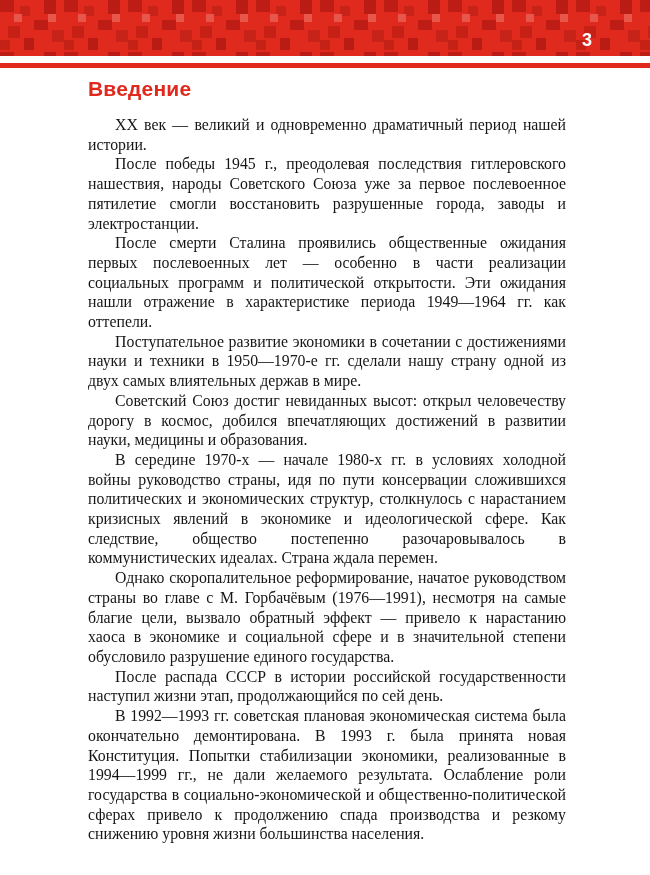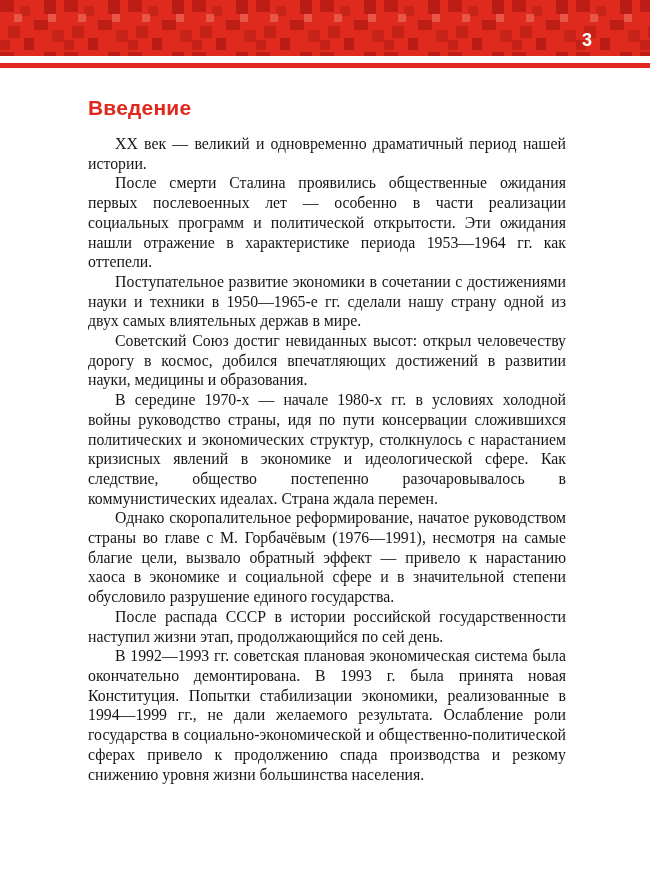--- a/index.html
+++ b/index.html
@@ -29,21 +29,21 @@
     line-height: 1;
   }
   .rule {
     position: absolute;
     top: 63px; left: 0;
     width: 650px; height: 5px;
     background: #e0281d;
   }
   .content {
     position: absolute;
-    top: 96px;
+    top: 77px;
     left: 88px;
     width: 478px;
   }
   .title {
     font-family: "Liberation Sans", sans-serif;
     color: #e0281d;
     font-size: 21px;
     font-weight: 700;
     letter-spacing: 0.2px;
     margin-bottom: 14px;
@@ -84,22 +84,23 @@
       <rect width="100%" height="100%" fill="url(#camo)"></rect>
     </svg>
     <span class="page-num">3</span>
   </header>
 
   <div class="rule"></div>
 
   <main class="content">
     <h1 class="title">Введение</h1>
     <p>XX век — великий и одновременно драматичный период нашей истории.</p>
-    <p>После смерти Сталина проявились общественные ожидания первых послевоенных лет — особенно в части реализации социальных программ и политической открытости. Эти ожидания нашли отражение в характеристике периода 1953—1964 гг. как оттепели.</p>
-    <p>Поступательное развитие экономики в сочетании с достижениями науки и техники в 1950—1965-е гг. сделали нашу страну одной из двух самых влиятельных держав в мире.</p>
+    <p>После победы 1945 г., преодолевая последствия гитлеровского нашествия, народы Советского Союза уже за первое послевоенное пятилетие смогли восстановить разрушенные города, заводы и электростанции.</p>
+    <p>После смерти Сталина проявились общественные ожидания первых послевоенных лет — особенно в части реализации социальных программ и политической открытости. Эти ожидания нашли отражение в характеристике периода 1949—1964 гг. как оттепели.</p>
+    <p>Поступательное развитие экономики в сочетании с достижениями науки и техники в 1950—1970-е гг. сделали нашу страну одной из двух самых влиятельных держав в мире.</p>
     <p>Советский Союз достиг невиданных высот: открыл человечеству дорогу в космос, добился впечатляющих достижений в развитии науки, медицины и образования.</p>
     <p>В середине 1970-х — начале 1980-х гг. в условиях холодной войны руководство страны, идя по пути консервации сложившихся политических и экономических структур, столкнулось с нарастанием кризисных явлений в экономике и идеологической сфере. Как следствие, общество постепенно разочаровывалось в коммунистических идеалах. Страна ждала перемен.</p>
     <p>Однако скоропалительное реформирование, начатое руководством страны во главе с М. Горбачёвым (1976—1991), несмотря на самые благие цели, вызвало обратный эффект — привело к нарастанию хаоса в экономике и социальной сфере и в значительной степени обусловило разрушение единого государства.</p>
     <p>После распада СССР в истории российской государственности наступил жизни этап, продолжающийся по сей день.</p>
     <p>В 1992—1993 гг. советская плановая экономическая система была окончательно демонтирована. В 1993 г. была принята новая Конституция. Попытки стабилизации экономики, реализованные в 1994—1999 гг., не дали желаемого результата. Ослабление роли государства в социально-экономической и общественно-политической сферах привело к продолжению спада производства и резкому снижению уровня жизни большинства населения.</p>
   </main>
 
 </div>
 
 </body></html>

